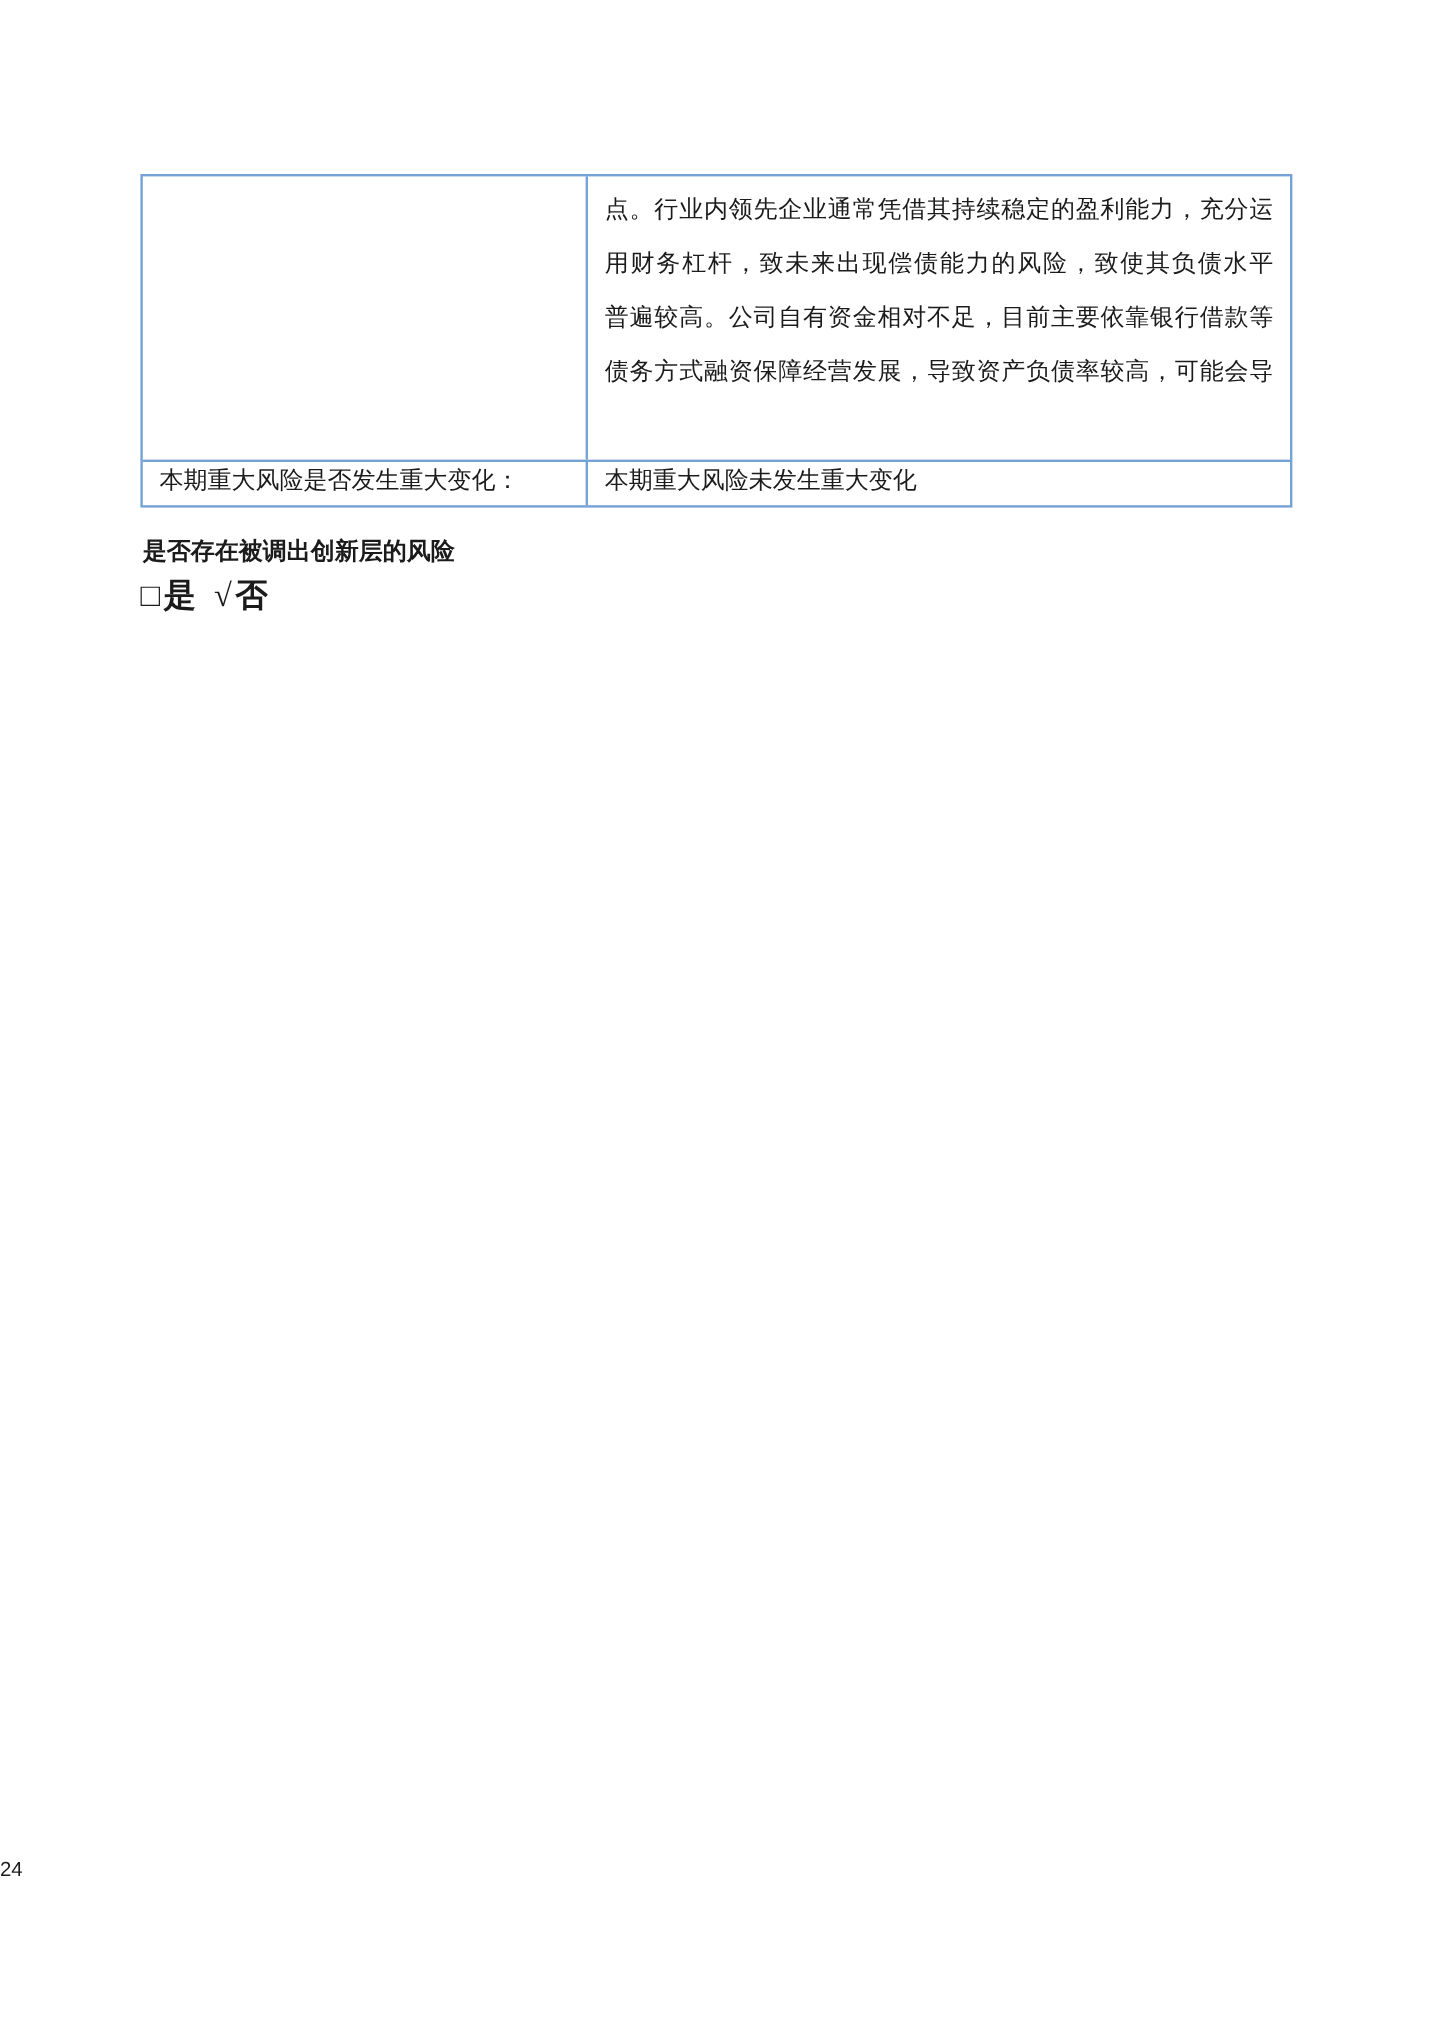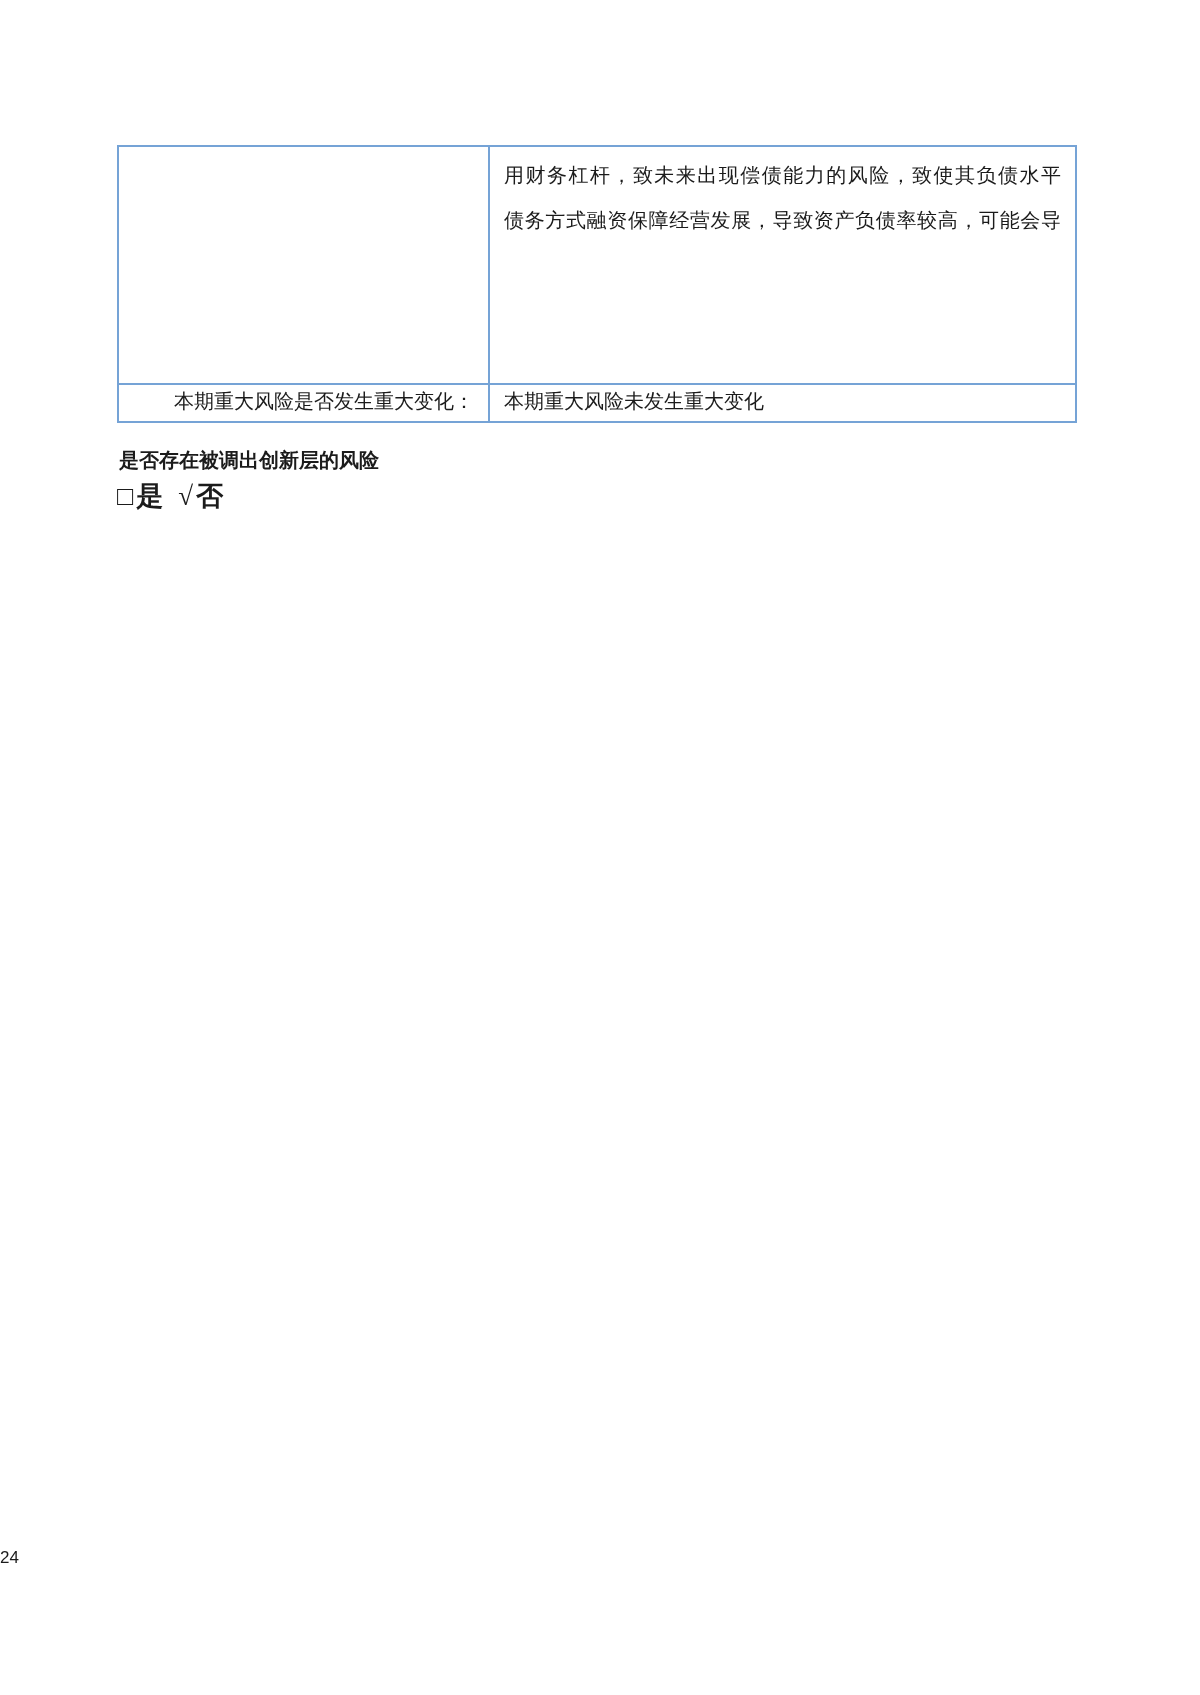--- a/index.html
+++ b/index.html
@@ -33,21 +33,20 @@
     height: 36px;
     border-top: 2px solid #75A3D6;
   }
   .tcell {
     box-sizing: border-box;
   }
   .tcell-left {
     width: 371px;
     border-right: 2px solid #75A3D6;
     padding: 0 14px 0 14px;
-    text-align: right;
   }
   .tcell-right {
     flex: 1;
     padding: 0 14px 0 14px;
   }
   .para-cell {
     padding-top: 6px;
   }
   .jline {
     font-size: 20px;
@@ -102,21 +101,23 @@
 </style>
 </head>
 <body>
 
 <div class="page">
 
   <div class="doc-table">
     <div class="trow trow-body">
       <div class="tcell tcell-left"></div>
       <div class="tcell tcell-right para-cell">
+        <div class="jline">点。行业内领先企业通常凭借其持续稳定的盈利能力，充分运</div>
         <div class="jline">用财务杠杆，致未来出现偿债能力的风险，致使其负债水平</div>
+        <div class="jline">普遍较高。公司自有资金相对不足，目前主要依靠银行借款等</div>
         <div class="jline">债务方式融资保障经营发展，导致资产负债率较高，可能会导</div>
       </div>
     </div>
     <div class="trow trow-status">
       <div class="tcell tcell-left">
         <div class="status-text">本期重大风险是否发生重大变化：</div>
       </div>
       <div class="tcell tcell-right">
         <div class="status-text">本期重大风险未发生重大变化</div>
       </div>

